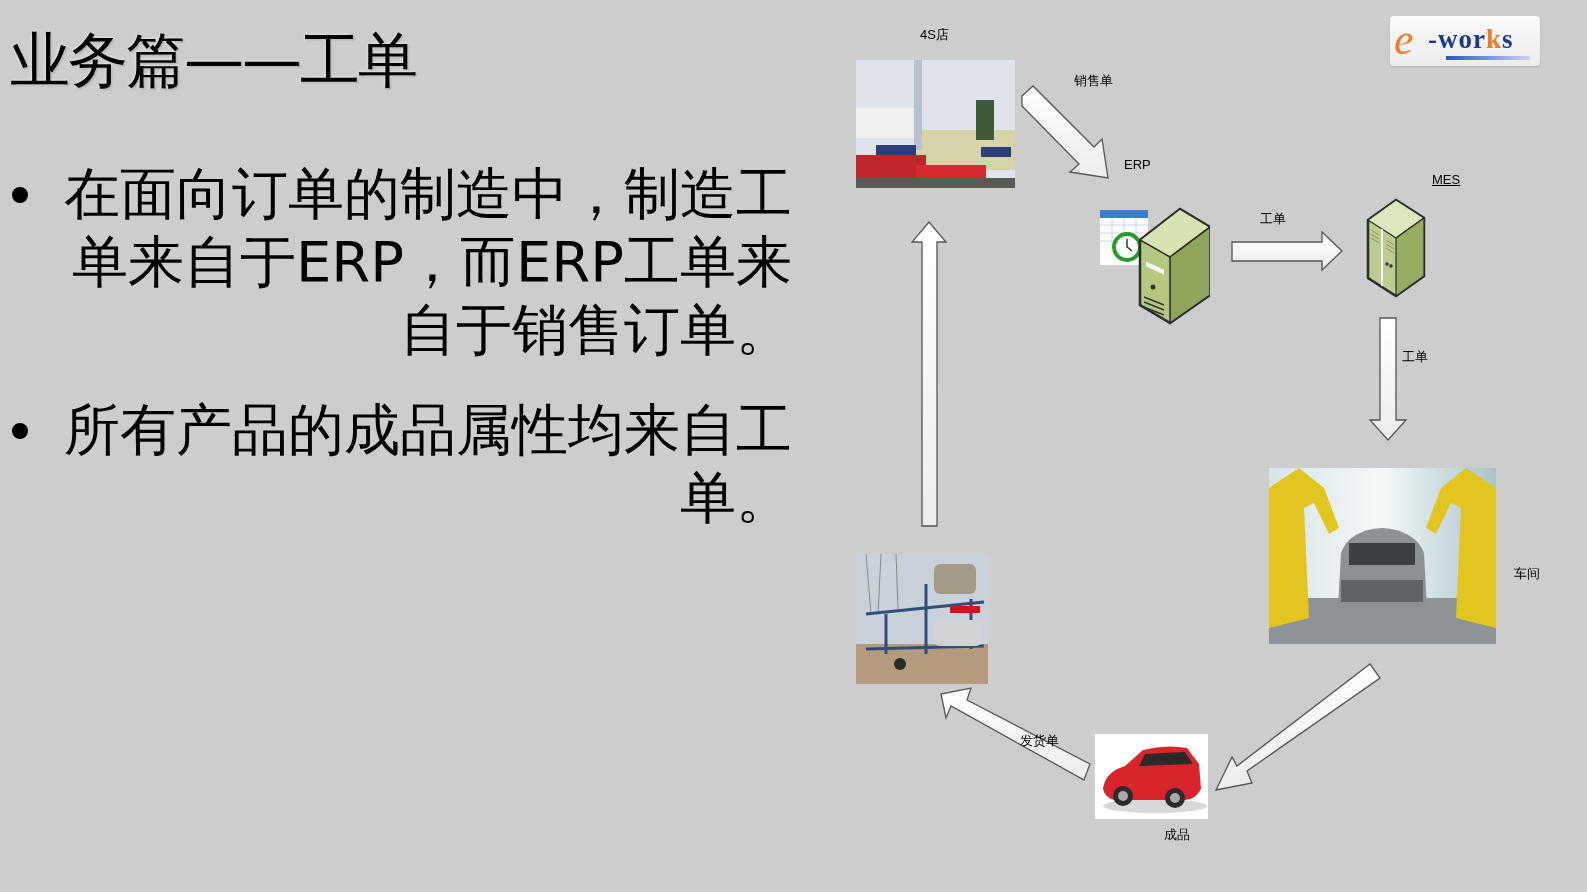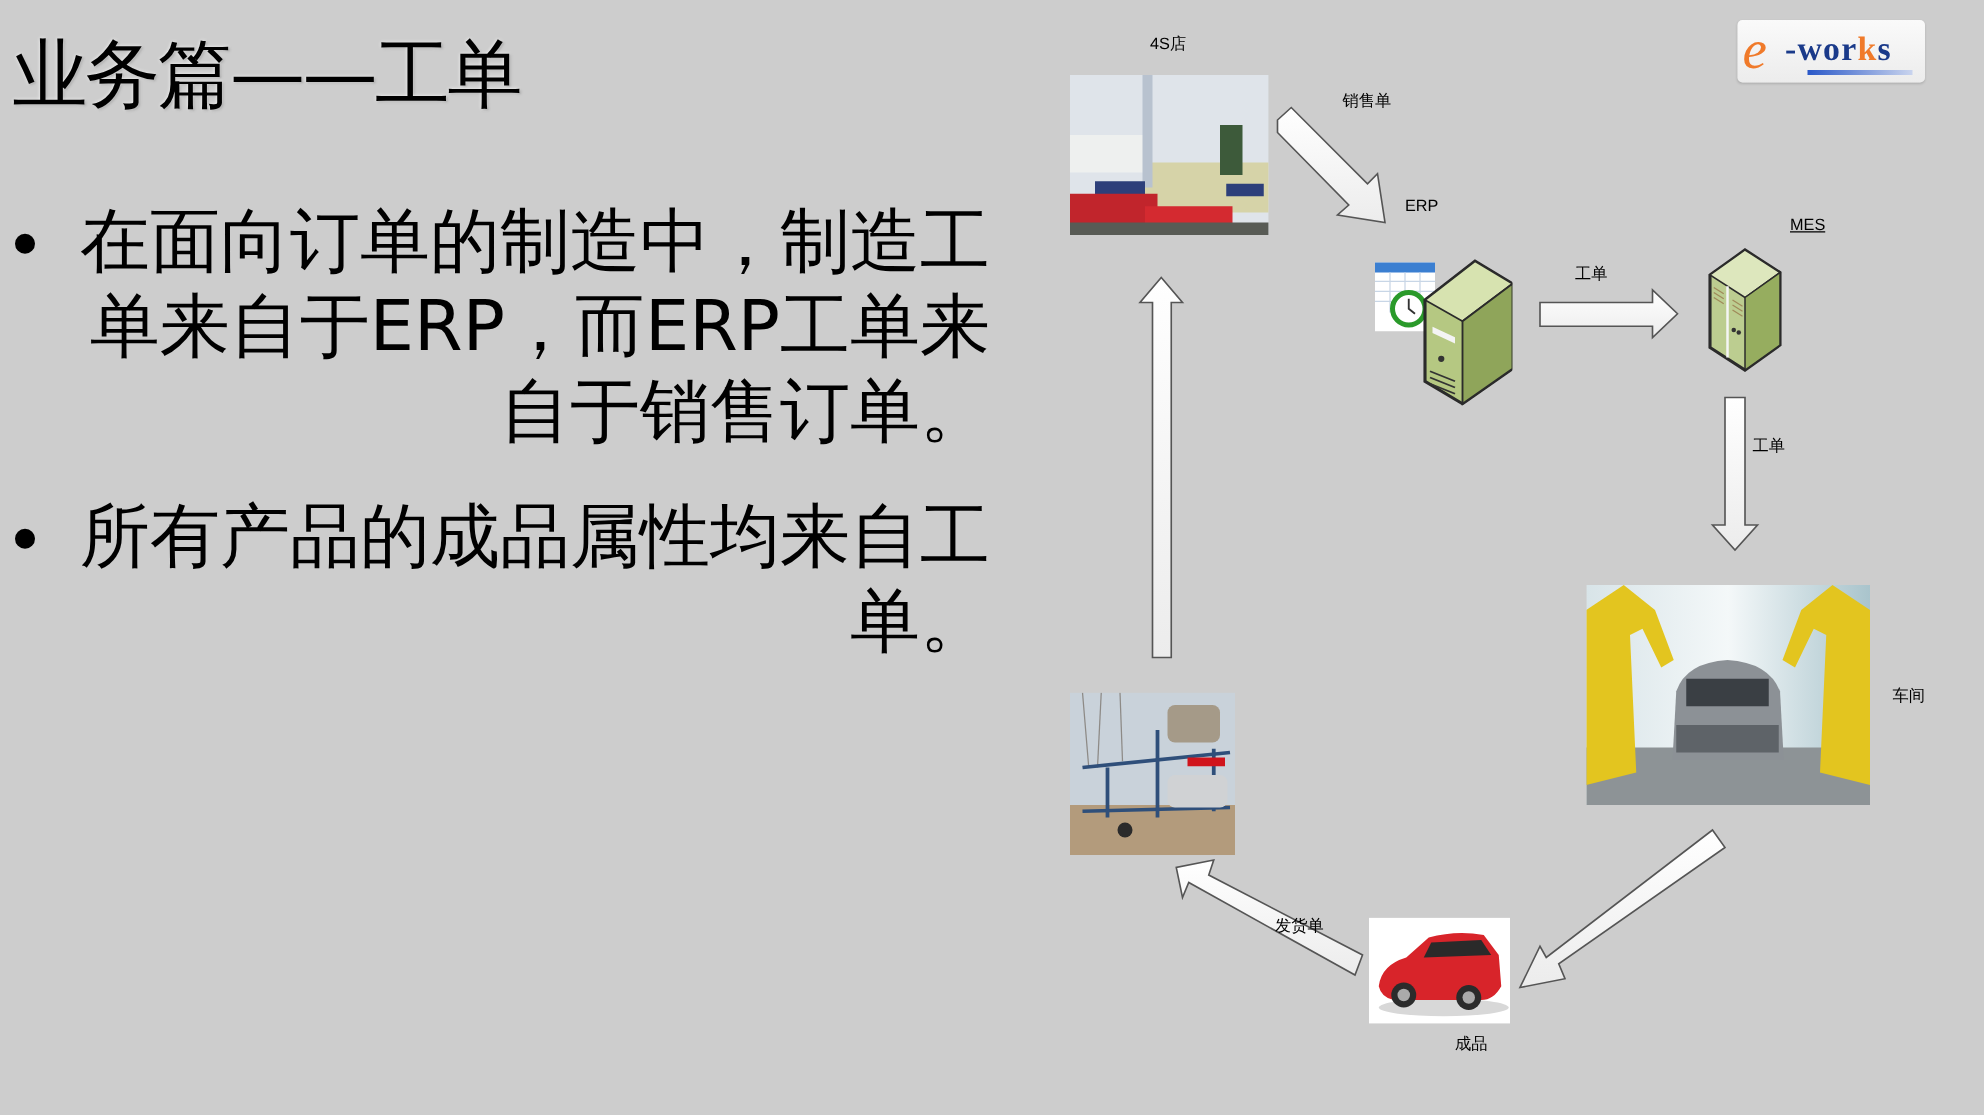--- a/index.html
+++ b/index.html
@@ -157,21 +157,21 @@
     </defs>
     <rect width="227" height="176" fill="url(#wsbg)"></rect>
     <rect x="0" y="130" width="227" height="46" fill="#8d9396"></rect>
     <path d="M0 20 L30 0 L55 20 L70 60 L60 66 L45 35 L35 40 L40 150 L0 160 Z" fill="#e3c51f"></path>
     <path d="M227 20 L197 0 L172 20 L157 60 L167 66 L182 35 L192 40 L187 150 L227 160 Z" fill="#e3c51f"></path>
     <path d="M72 85 Q80 62 113 60 Q146 62 155 85 L158 140 L69 140 Z" fill="#8c9196"></path>
     <rect x="80" y="75" width="66" height="22" fill="#3a3f44"></rect>
     <rect x="72" y="112" width="82" height="22" fill="#5e6368"></rect>
   </svg>
 </div>
-<div class="label sm" style="left:1514px; top:548px;">车间</div>
+<div class="label sm" style="left:1514px; top:565px;">车间</div>
 
 <div class="photo" style="left:1095px; top:734px; width:113px; height:85px;">
   <svg width="113" height="85">
     <rect width="113" height="85" fill="#fff"></rect>
     <ellipse cx="60" cy="72" rx="52" ry="7" fill="#d8d8d8"></ellipse>
     <path d="M8 55 Q10 38 30 32 L48 16 Q70 10 92 14 L104 30 L106 55 Q100 66 90 66 L20 66 Q10 64 8 55 Z" fill="#d8242a"></path>
     <path d="M50 20 L90 18 L98 30 L44 32 Z" fill="#2a2a2a"></path>
     <circle cx="28" cy="62" r="10" fill="#2b2b2b"></circle>
       <circle cx="28" cy="62" r="5" fill="#aaa"></circle>
     <circle cx="80" cy="64" r="10" fill="#2b2b2b"></circle>

